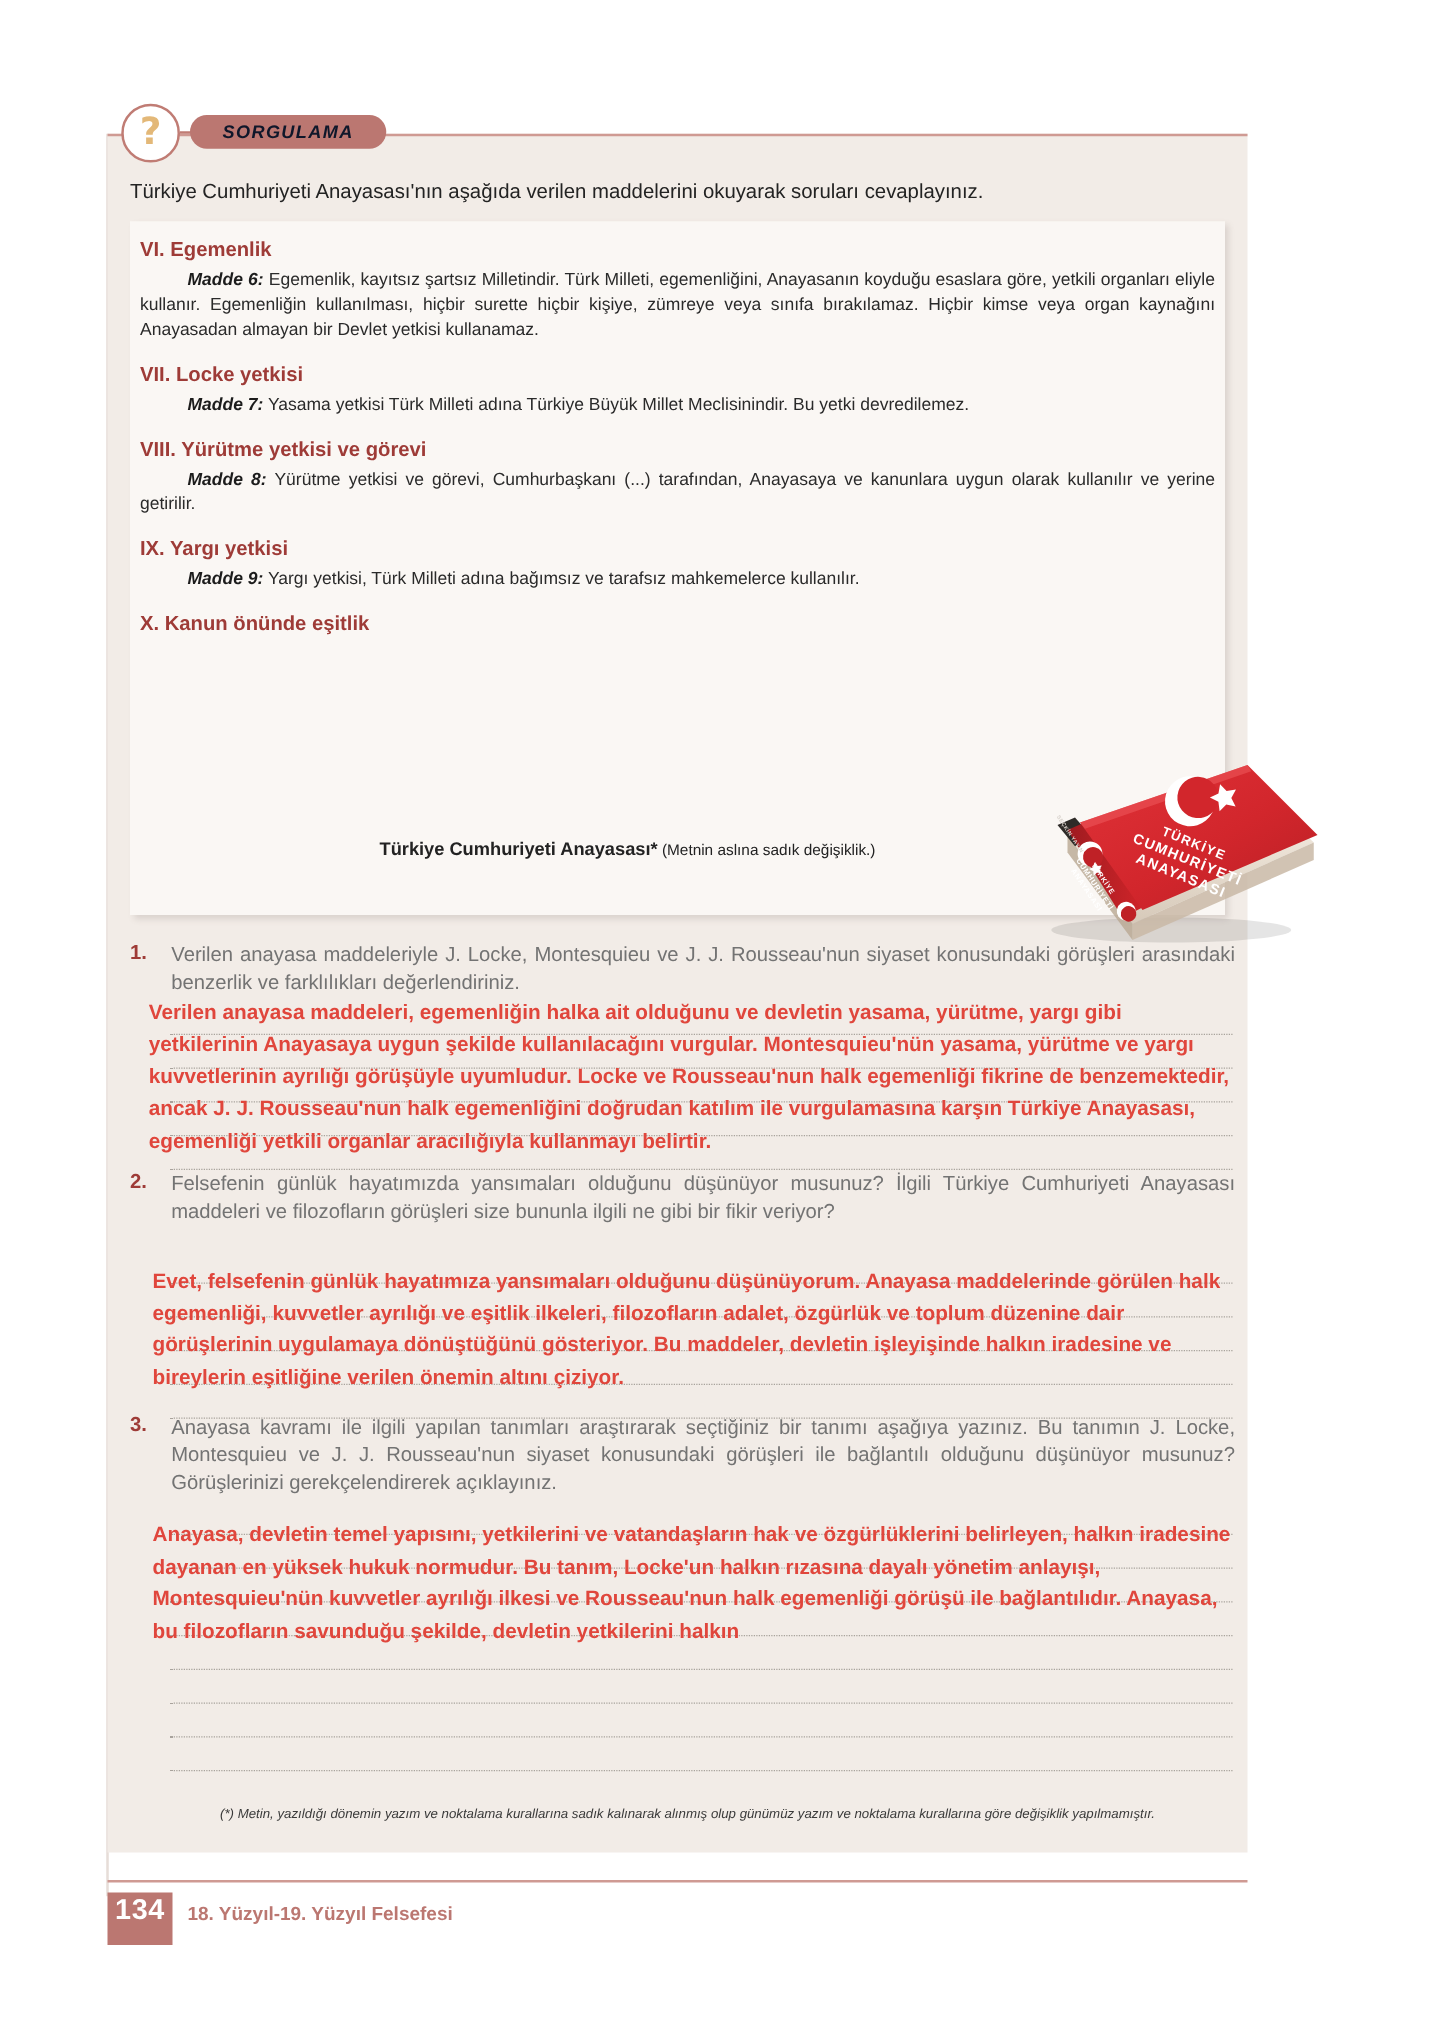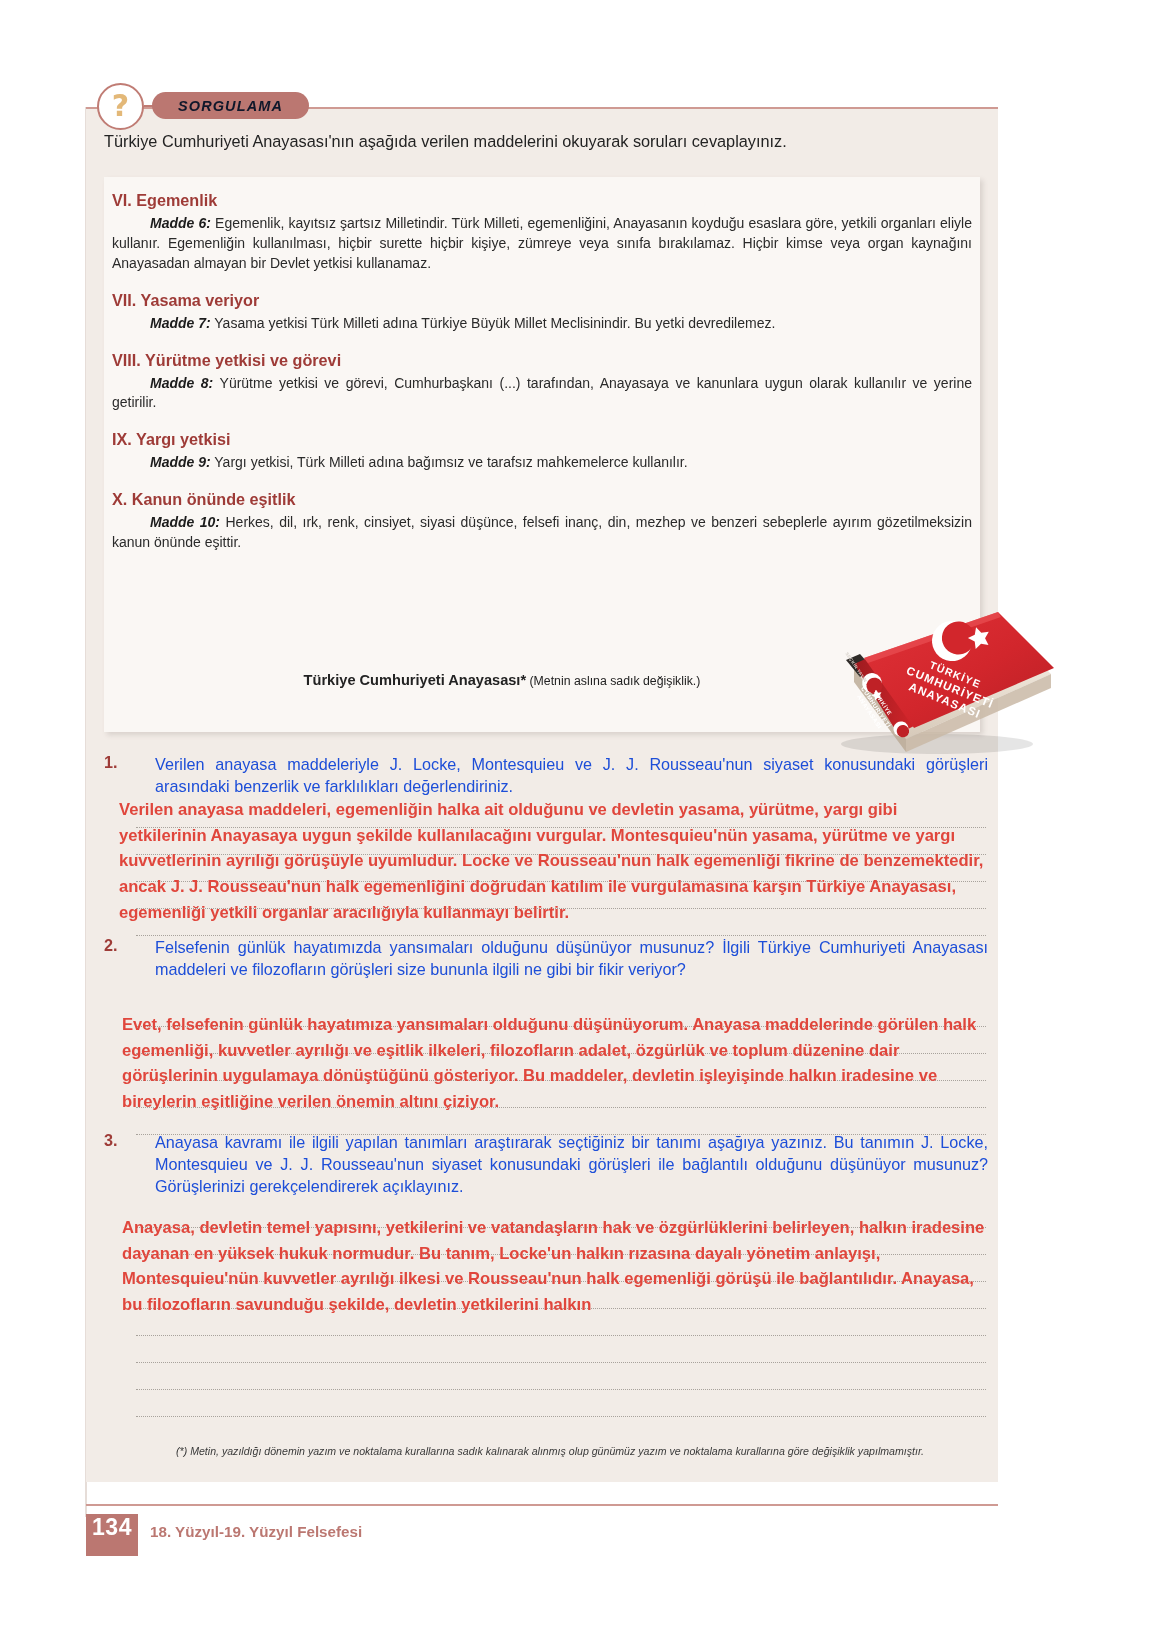--- a/index.html
+++ b/index.html
@@ -103,21 +103,21 @@
     font-size: 14.5px;
     font-weight: 700;
     font-style: italic;
     letter-spacing: 1.1px;
   }
 
   
   .intro-line {
     position: absolute;
     left: 104px;
-    top: 130px;
+    top: 142px;
     width: 880px;
     font-size: 16.3px;
     line-height: 1.35;
     color: #232323;
     z-index: 3;
   }
 
   
   .const-card {
     position: absolute;
@@ -197,24 +197,24 @@
     position: absolute;
     left: 0;
     top: 0;
     width: 26px;
     text-align: left;
     font-size: 16.2px;
     font-weight: 700;
     color: #9e3b37;
   }
   .q-text {
-    margin-left: 51px;
+    margin-left: 33px;
     font-size: 16.2px;
     line-height: 1.37;
-    color: #1d4ed8;
+    color: #737373;
     text-align: justify;
   }
 
   
   .rule-set {
     position: absolute;
     z-index: 3;
   }
   .rule {
     position: absolute;
@@ -301,31 +301,30 @@
   </div>
 
   <div class="intro-line">Türkiye Cumhuriyeti Anayasası'nın aşağıda verilen maddelerini okuyarak soruları cevaplayınız.</div>
 
   <div class="const-card">
     <div class="const-inner">
 
       <div class="art-head">VI. Egemenlik</div>
       <p class="art-body"><i>Madde 6:</i><span> Egemenlik, kayıtsız şartsız Milletindir. Türk Milleti, egemenliğini, Anayasanın koyduğu esaslara göre, yetkili organları eliyle kullanır. Egemenliğin kullanılması, hiçbir surette hiçbir kişiye, zümreye veya sınıfa bırakılamaz. Hiçbir kimse veya organ kaynağını Anayasadan almayan bir Devlet yetkisi kullanamaz.</span></p>
 
-      <div class="art-head sp">VII. Yasama veriyor</div>
+      <div class="art-head sp">VII. Locke yetkisi</div>
       <p class="art-body"><i>Madde 7:</i><span> Yasama yetkisi Türk Milleti adına Türkiye Büyük Millet Meclisinindir. Bu yetki devredilemez.</span></p>
 
       <div class="art-head sp">VIII. Yürütme yetkisi ve görevi</div>
       <p class="art-body"><i>Madde 8:</i><span> Yürütme yetkisi ve görevi, Cumhurbaşkanı (...) tarafından, Anayasaya ve kanunlara uygun olarak kullanılır ve yerine getirilir.</span></p>
 
       <div class="art-head sp">IX. Yargı yetkisi</div>
       <p class="art-body"><i>Madde 9:</i><span> Yargı yetkisi, Türk Milleti adına bağımsız ve tarafsız mahkemelerce kullanılır.</span></p>
 
       <div class="art-head sp">X. Kanun önünde eşitlik</div>
-      <p class="art-body"><i>Madde 10:</i><span> Herkes, dil, ırk, renk, cinsiyet, siyasi düşünce, felsefi inanç, din, mezhep ve benzeri sebeplerle ayırım gözetilmeksizin kanun önünde eşittir.</span></p>
 
     </div>
 
     <div class="const-source">
       <span>Türkiye Cumhuriyeti Anayasası*</span><span class="note"> (Metnin aslına sadık değişiklik.)</span>
     </div>
   </div>
 
   <div class="book-photo">
     <svg width="255" height="148" viewBox="0 0 255 148" xmlns="http://www.w3.org/2000/svg">

